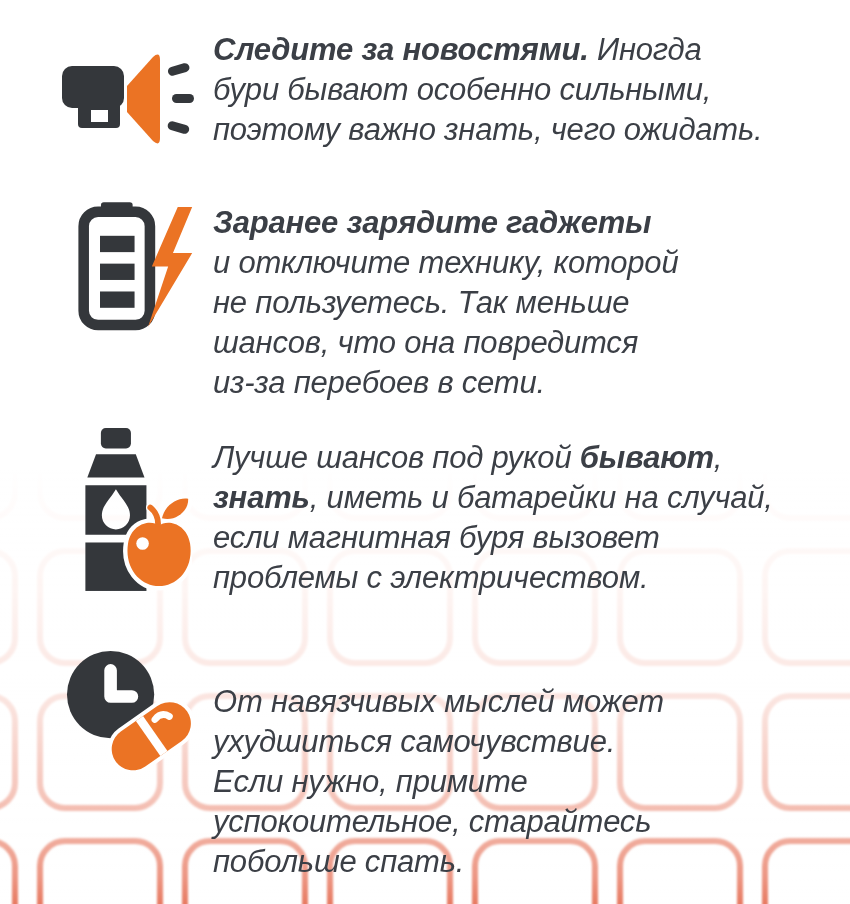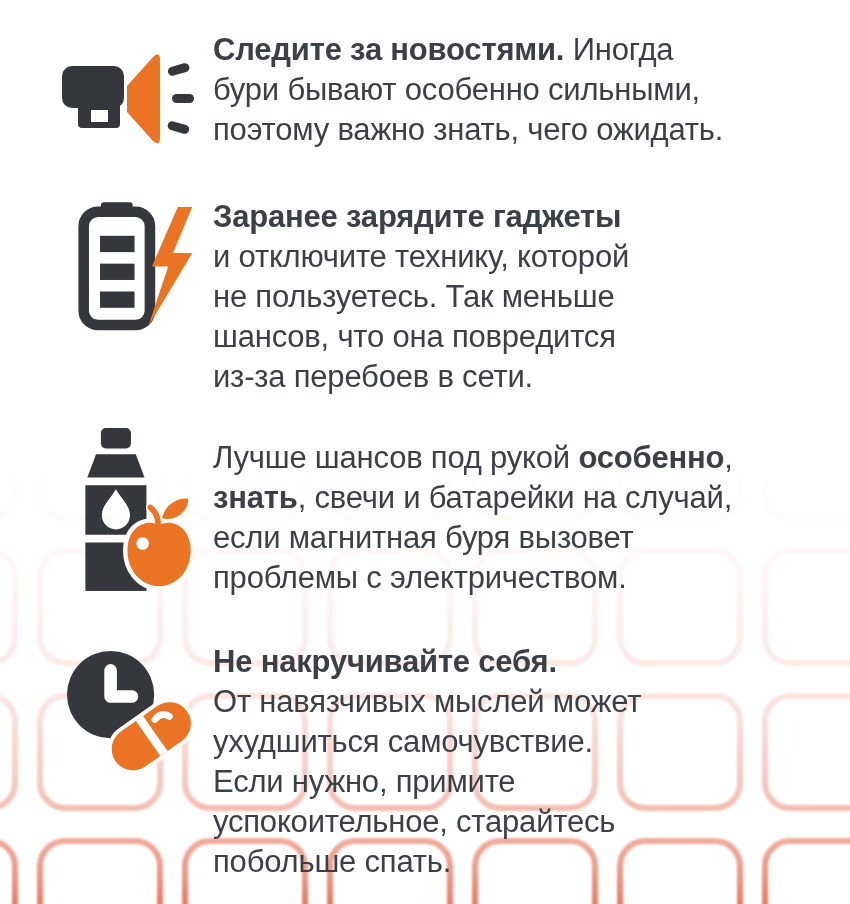--- a/index.html
+++ b/index.html
@@ -37,21 +37,21 @@
       rgba(255,255,255,1) 0%,
       rgba(255,255,255,1) 52%,
       rgba(255,255,255,0.93) 66%,
       rgba(255,255,255,0.82) 78%,
       rgba(255,255,255,0.62) 88%,
       rgba(255,255,255,0.32) 97%,
       rgba(255,255,255,0.14) 100%);
     pointer-events:none;
   }
   
-  main{position:absolute;inset:0;z-index:2;}
+  main{position:absolute;inset:0;z-index:2;font-style:italic;}
   .icon-box{position:absolute;line-height:0;}
   .tip-text{
     position:absolute;
     left:213px;
     width:632px;
     font-size:31px;
     line-height:40px;
     color:var(--text);
     white-space:pre-line;
     letter-spacing:-0.2px;
@@ -144,21 +144,21 @@
         <rect x="26" y="0" width="33" height="15" rx="3" fill="var(--dark)"></rect>
         <rect x="8" y="10" width="69" height="118" rx="15" fill="none" stroke="var(--dark)" stroke-width="11"></rect>
         <g fill="var(--dark)">
           <rect x="25" y="35" width="36" height="17"></rect>
           <rect x="25" y="64" width="36" height="17"></rect>
           <rect x="25" y="93" width="36" height="17"></rect>
         </g>
         <path fill="var(--accent)" d="M106 5 L79 67 H96 L75 130 L121 53 H101 L121 5 Z"></path>
       </svg>
     </div>
-    <p class="tip-text" style="top:197px"><b>Заранее зарядите гаджеты</b><span>
+    <p class="tip-text" style="top:203px"><b>Заранее зарядите гаджеты</b><span>
 и отключите технику, которой
 не пользуетесь. Так меньше
 шансов, что она повредится
 из-за перебоев в сети.</span></p>
   </section>
 
   <section>
     <div class="icon-box" style="left:66px;top:428px;">
       <svg viewBox="0 0 130 170" width="126" height="165">
         <g fill="var(--dark)">
@@ -173,40 +173,40 @@
           <path d="M99 93 C102 79 116 71 126 73 C127 85 113 97 99 93 Z"></path>
         </g>
         <g fill="var(--accent)">
           <path d="M96 101 C89 94 68 97 64 119 C60 145 77 163 96 163 C115 163 132 145 128 119 C124 97 103 94 96 101 Z"></path>
           <path d="M99 93 C102 79 116 71 126 73 C127 85 113 97 99 93 Z"></path>
         </g>
         <path d="M95 99 C95 91 92 86 87 82" stroke="var(--accent)" stroke-width="6" fill="none" stroke-linecap="round"></path>
         <circle cx="79" cy="119" r="6.5" fill="#fff"></circle>
       </svg>
     </div>
-    <p class="tip-text" style="top:438px"><span>Лучше шансов под рукой </span><b>особенно</b><span>,
-</span><b>знать</b><span>, свечи и батарейки на случай,
+    <p class="tip-text" style="top:438px"><span>Лучше шансов под рукой </span><b>бывают</b><span>,
+</span><b>знать</b><span>, иметь и батарейки на случай,
 если магнитная буря вызовет
 проблемы с электричеством.</span></p>
   </section>
 
   <section>
     <div class="icon-box" style="left:66px;top:650px;">
       <svg viewBox="0 0 130 130" width="126" height="126">
         <circle cx="46" cy="46" r="45" fill="var(--dark)"></circle>
         <path d="M46 21 V48 H68" stroke="#fff" stroke-width="13" fill="none" stroke-linecap="round" stroke-linejoin="round"></path>
         <g transform="translate(88,89) rotate(-35)">
           <rect x="-49" y="-26" width="98" height="52" rx="26" fill="#fff"></rect>
           <rect x="-45" y="-22" width="90" height="44" rx="22" fill="var(--accent)"></rect>
           <rect x="-4" y="-22" width="9" height="44" fill="#fff"></rect>
           <path d="M13 -12 Q23 -15 27 -6" stroke="#fff" stroke-width="7" fill="none" stroke-linecap="round"></path>
         </g>
       </svg>
     </div>
-    <p class="tip-text" style="top:642px"><b>Не накручивайте себя.</b><span>
+    <p class="tip-text" style="top:642px"><span>
 От навязчивых мыслей может
 ухудшиться самочувствие.
 Если нужно, примите
 успокоительное, старайтесь
 побольше спать.</span></p>
   </section>
 
 </main>
 
 </body></html>

